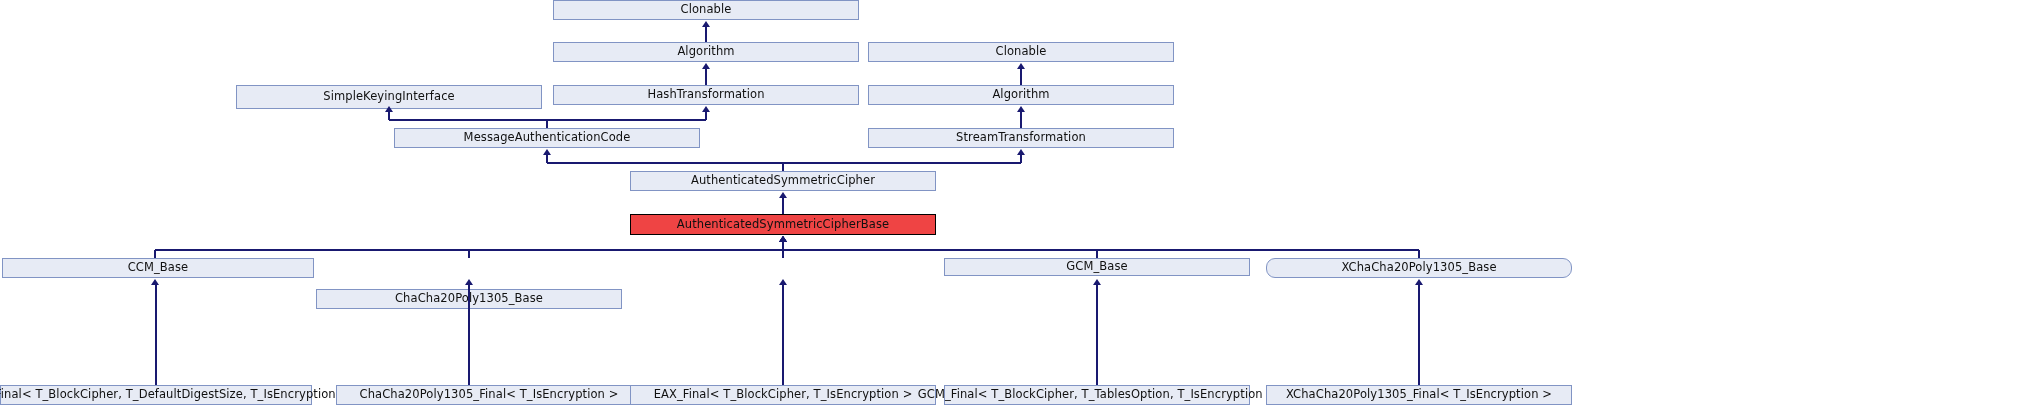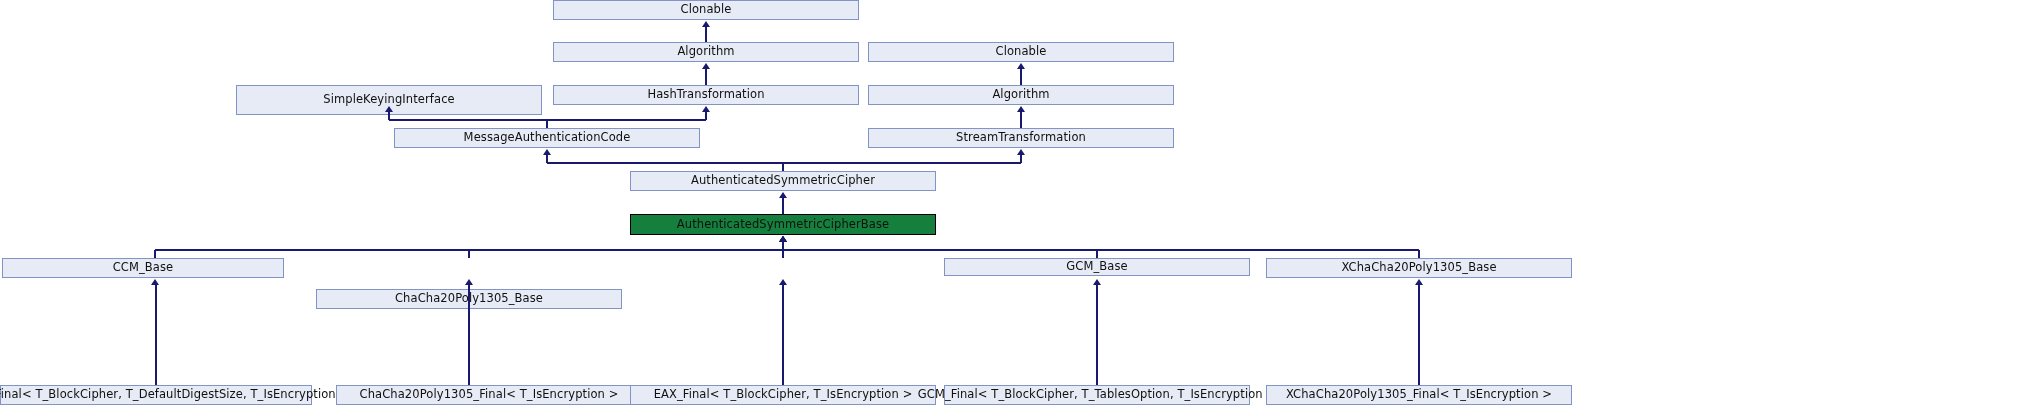--- a/index.html
+++ b/index.html
@@ -15,21 +15,21 @@
     display:flex;align-items:center;justify-content:center;
     background:#e7ebf5;
     border:1px solid #8194c4;
     color:#101010;
     font-size:11.5px;
     line-height:1;
     white-space:nowrap;
     letter-spacing:.1px;
   }
   .node.current{
-    background:#15803d;
+    background:#ef4444;
     border:1.5px solid #000000;
   }
   .node .lbl{pointer-events:none;}
 
   
   .edge-v{position:absolute;width:1.5px;background:#191970;}
   .edge-h{position:absolute;height:1.5px;background:#191970;}
   .arrow{
     position:absolute;width:0;height:0;
     border-left:4px solid transparent;
@@ -43,51 +43,51 @@
 <div id="diagram">
     <div class="node" style="left: 553px; top: 0px; width: 306px; height: 20px;">
       <span class="lbl">Clonable</span>
     </div>
     <div class="node" style="left: 553px; top: 42px; width: 306px; height: 20px;">
       <span class="lbl">Algorithm</span>
     </div>
     <div class="node" style="left: 868px; top: 42px; width: 306px; height: 20px;">
       <span class="lbl">Clonable</span>
     </div>
-    <div class="node" style="left: 236px; top: 85px; width: 306px; height: 30px;">
+    <div class="node" style="left: 236px; top: 85px; width: 306px; height: 24px;">
       <span class="lbl">SimpleKeyingInterface</span>
     </div>
     <div class="node" style="left: 553px; top: 85px; width: 306px; height: 20px;">
       <span class="lbl">HashTransformation</span>
     </div>
     <div class="node" style="left: 868px; top: 85px; width: 306px; height: 20px;">
       <span class="lbl">Algorithm</span>
     </div>
     <div class="node" style="left: 868px; top: 128px; width: 306px; height: 20px;">
       <span class="lbl">StreamTransformation</span>
     </div>
     <div class="node" style="left: 394px; top: 128px; width: 306px; height: 20px;">
       <span class="lbl">MessageAuthenticationCode</span>
     </div>
     <div class="node" style="left: 630px; top: 171px; width: 306px; height: 20px;">
       <span class="lbl">AuthenticatedSymmetricCipher</span>
     </div>
     <div class="node current" style="left: 630px; top: 214px; width: 306px; height: 21px;">
       <span class="lbl">AuthenticatedSymmetricCipherBase</span>
     </div>
-    <div class="node" style="left: 2px; top: 258px; width: 282px; height: 20px;">
+    <div class="node" style="left: 2px; top: 258px; width: 312px; height: 20px;">
       <span class="lbl">CCM_Base</span>
     </div>
     <div class="node" style="left: 316px; top: 258px; width: 306px; height: 20px; margin-top: 31px;">
       <span class="lbl">ChaCha20Poly1305_Base</span>
     </div>
     <div class="node" style="left: 944px; top: 258px; width: 306px; height: 18px;">
       <span class="lbl">GCM_Base</span>
     </div>
-    <div class="node" style="left: 1266px; top: 258px; width: 306px; height: 20px;">
+    <div class="node" style="left: 1266px; top: 258px; width: 306px; height: 20px; border-radius: 9px;">
       <span class="lbl">XChaCha20Poly1305_Base</span>
     </div>
     <div class="node" style="left: 0px; top: 385px; width: 312px; height: 20px;">
       <span class="lbl">CCM_Final&lt; T_BlockCipher, T_DefaultDigestSize, T_IsEncryption &gt;</span>
     </div>
     <div class="node" style="left: 316px; top: 385px; width: 306px; height: 20px; margin-left: 20px;">
       <span class="lbl">ChaCha20Poly1305_Final&lt; T_IsEncryption &gt;</span>
     </div>
     <div class="node" style="left: 630px; top: 385px; width: 306px; height: 20px;">
       <span class="lbl">EAX_Final&lt; T_BlockCipher, T_IsEncryption &gt;</span>

